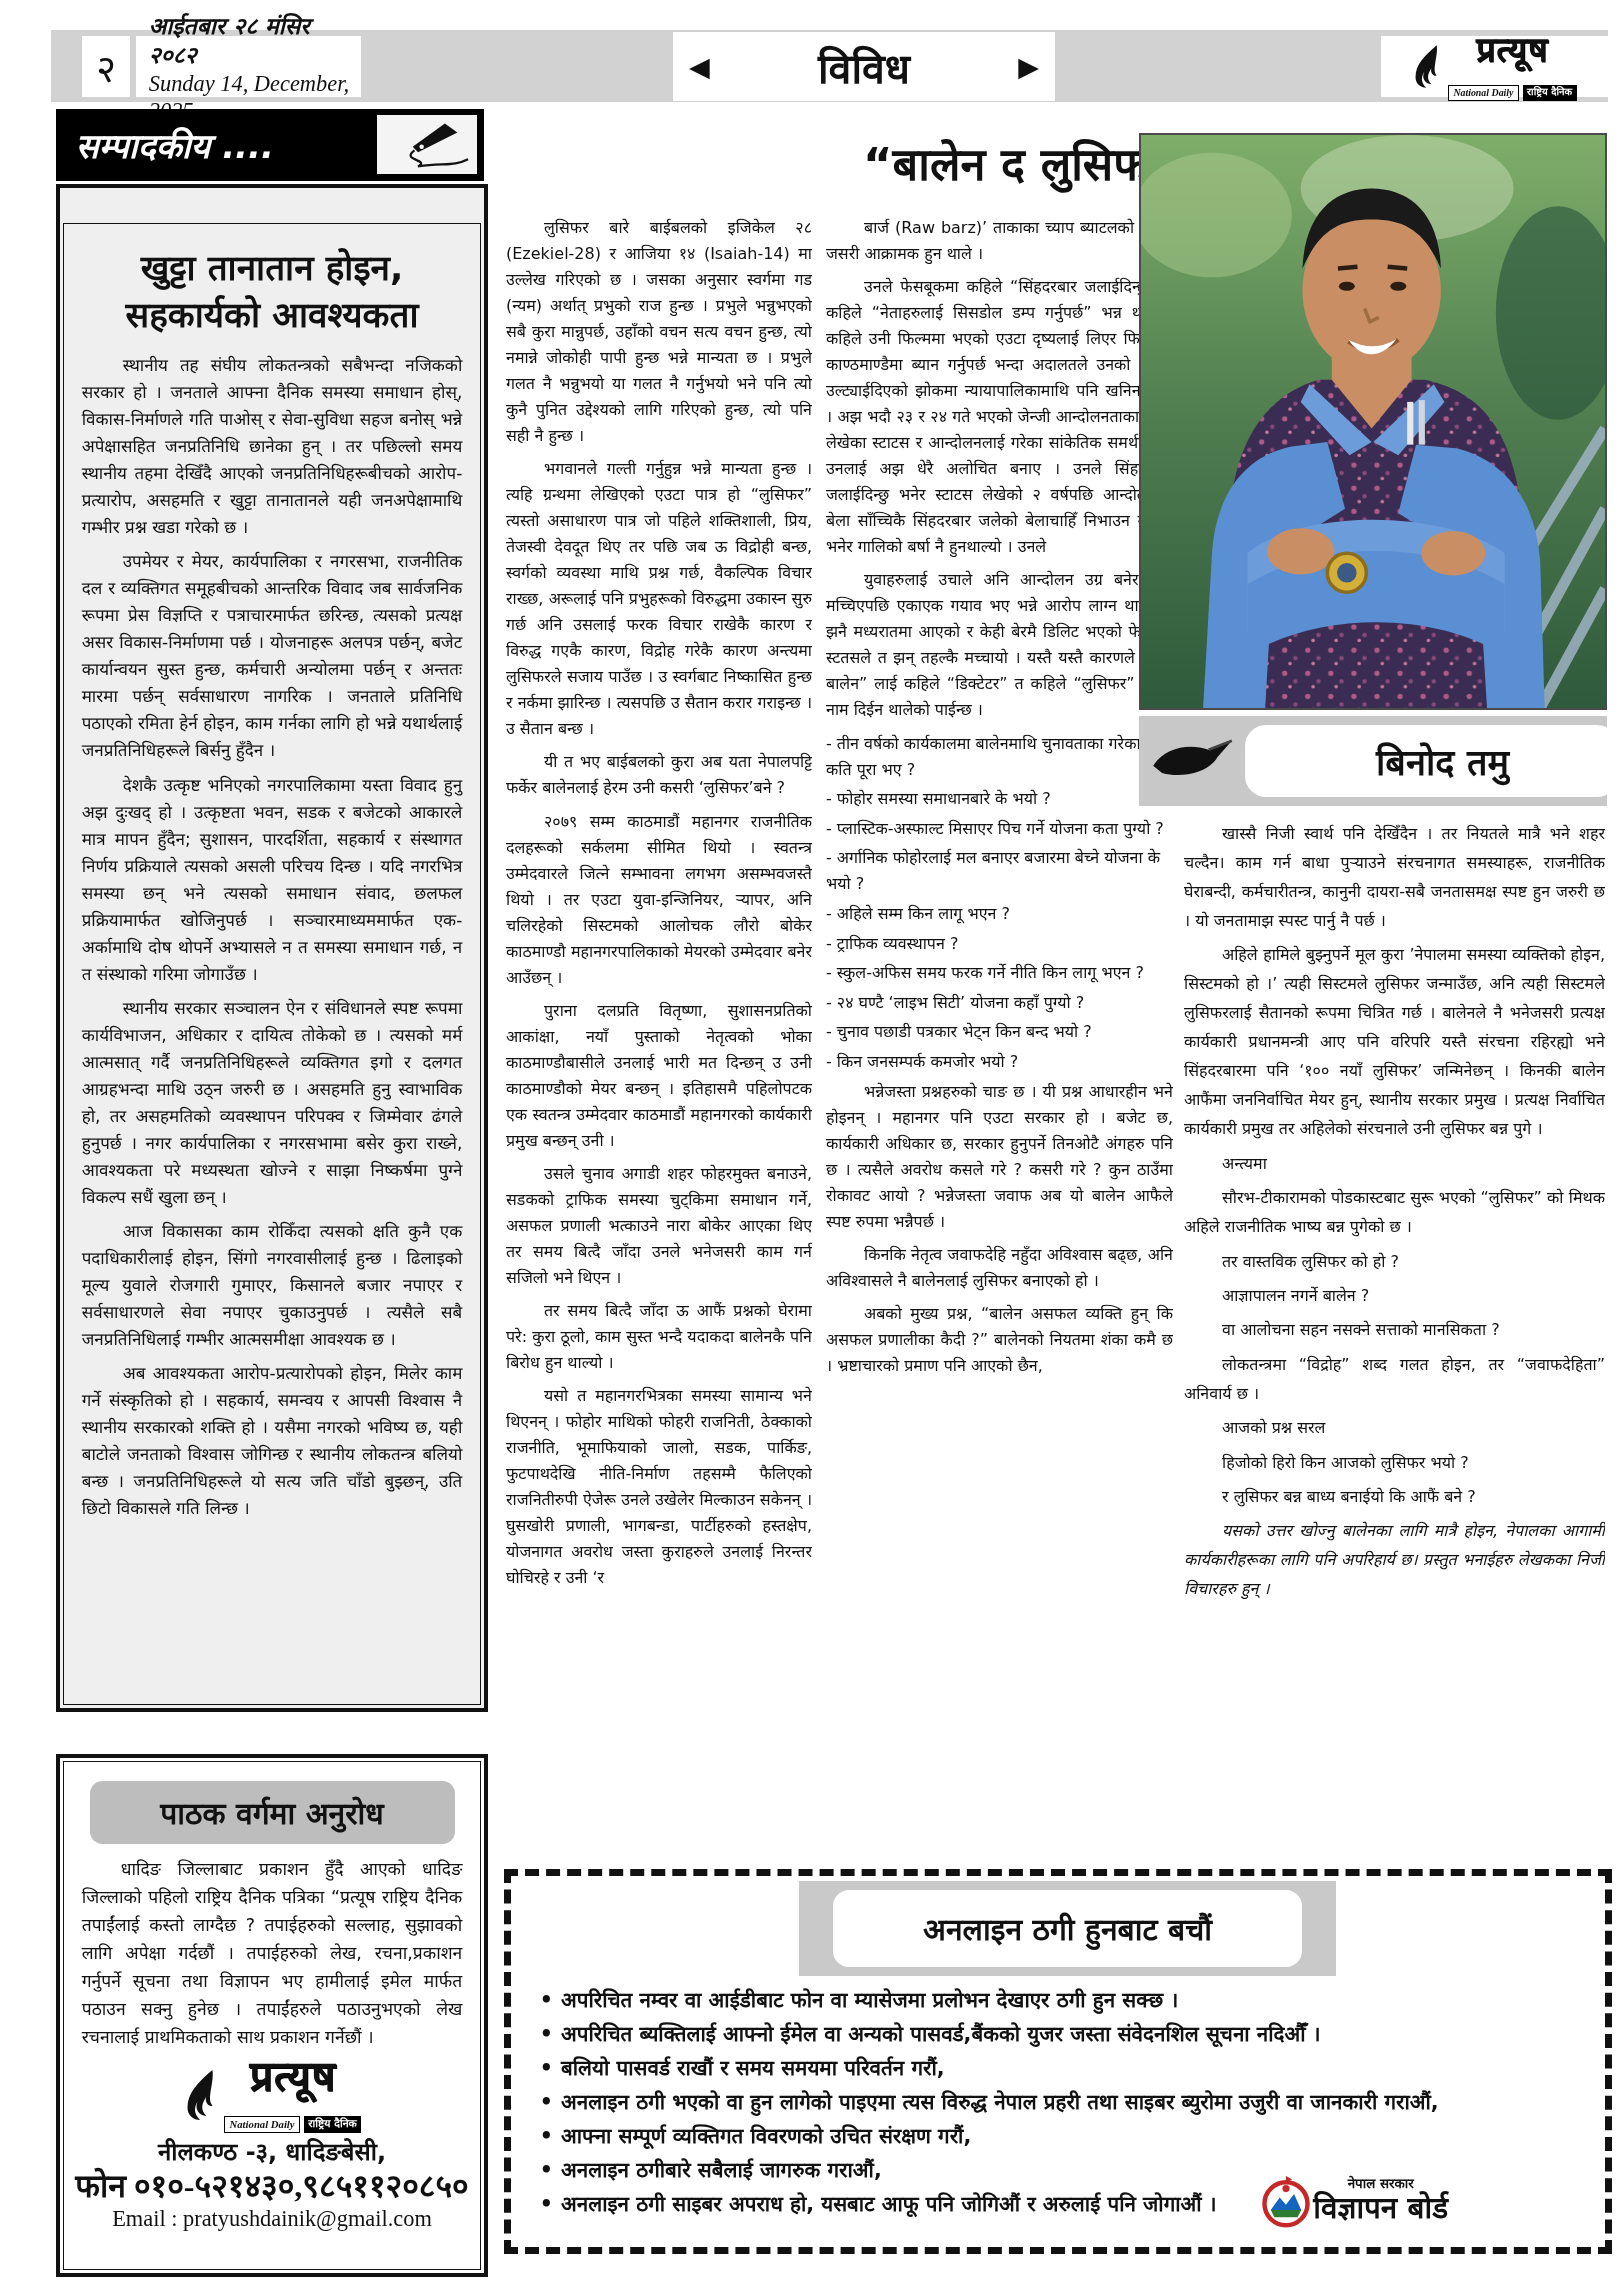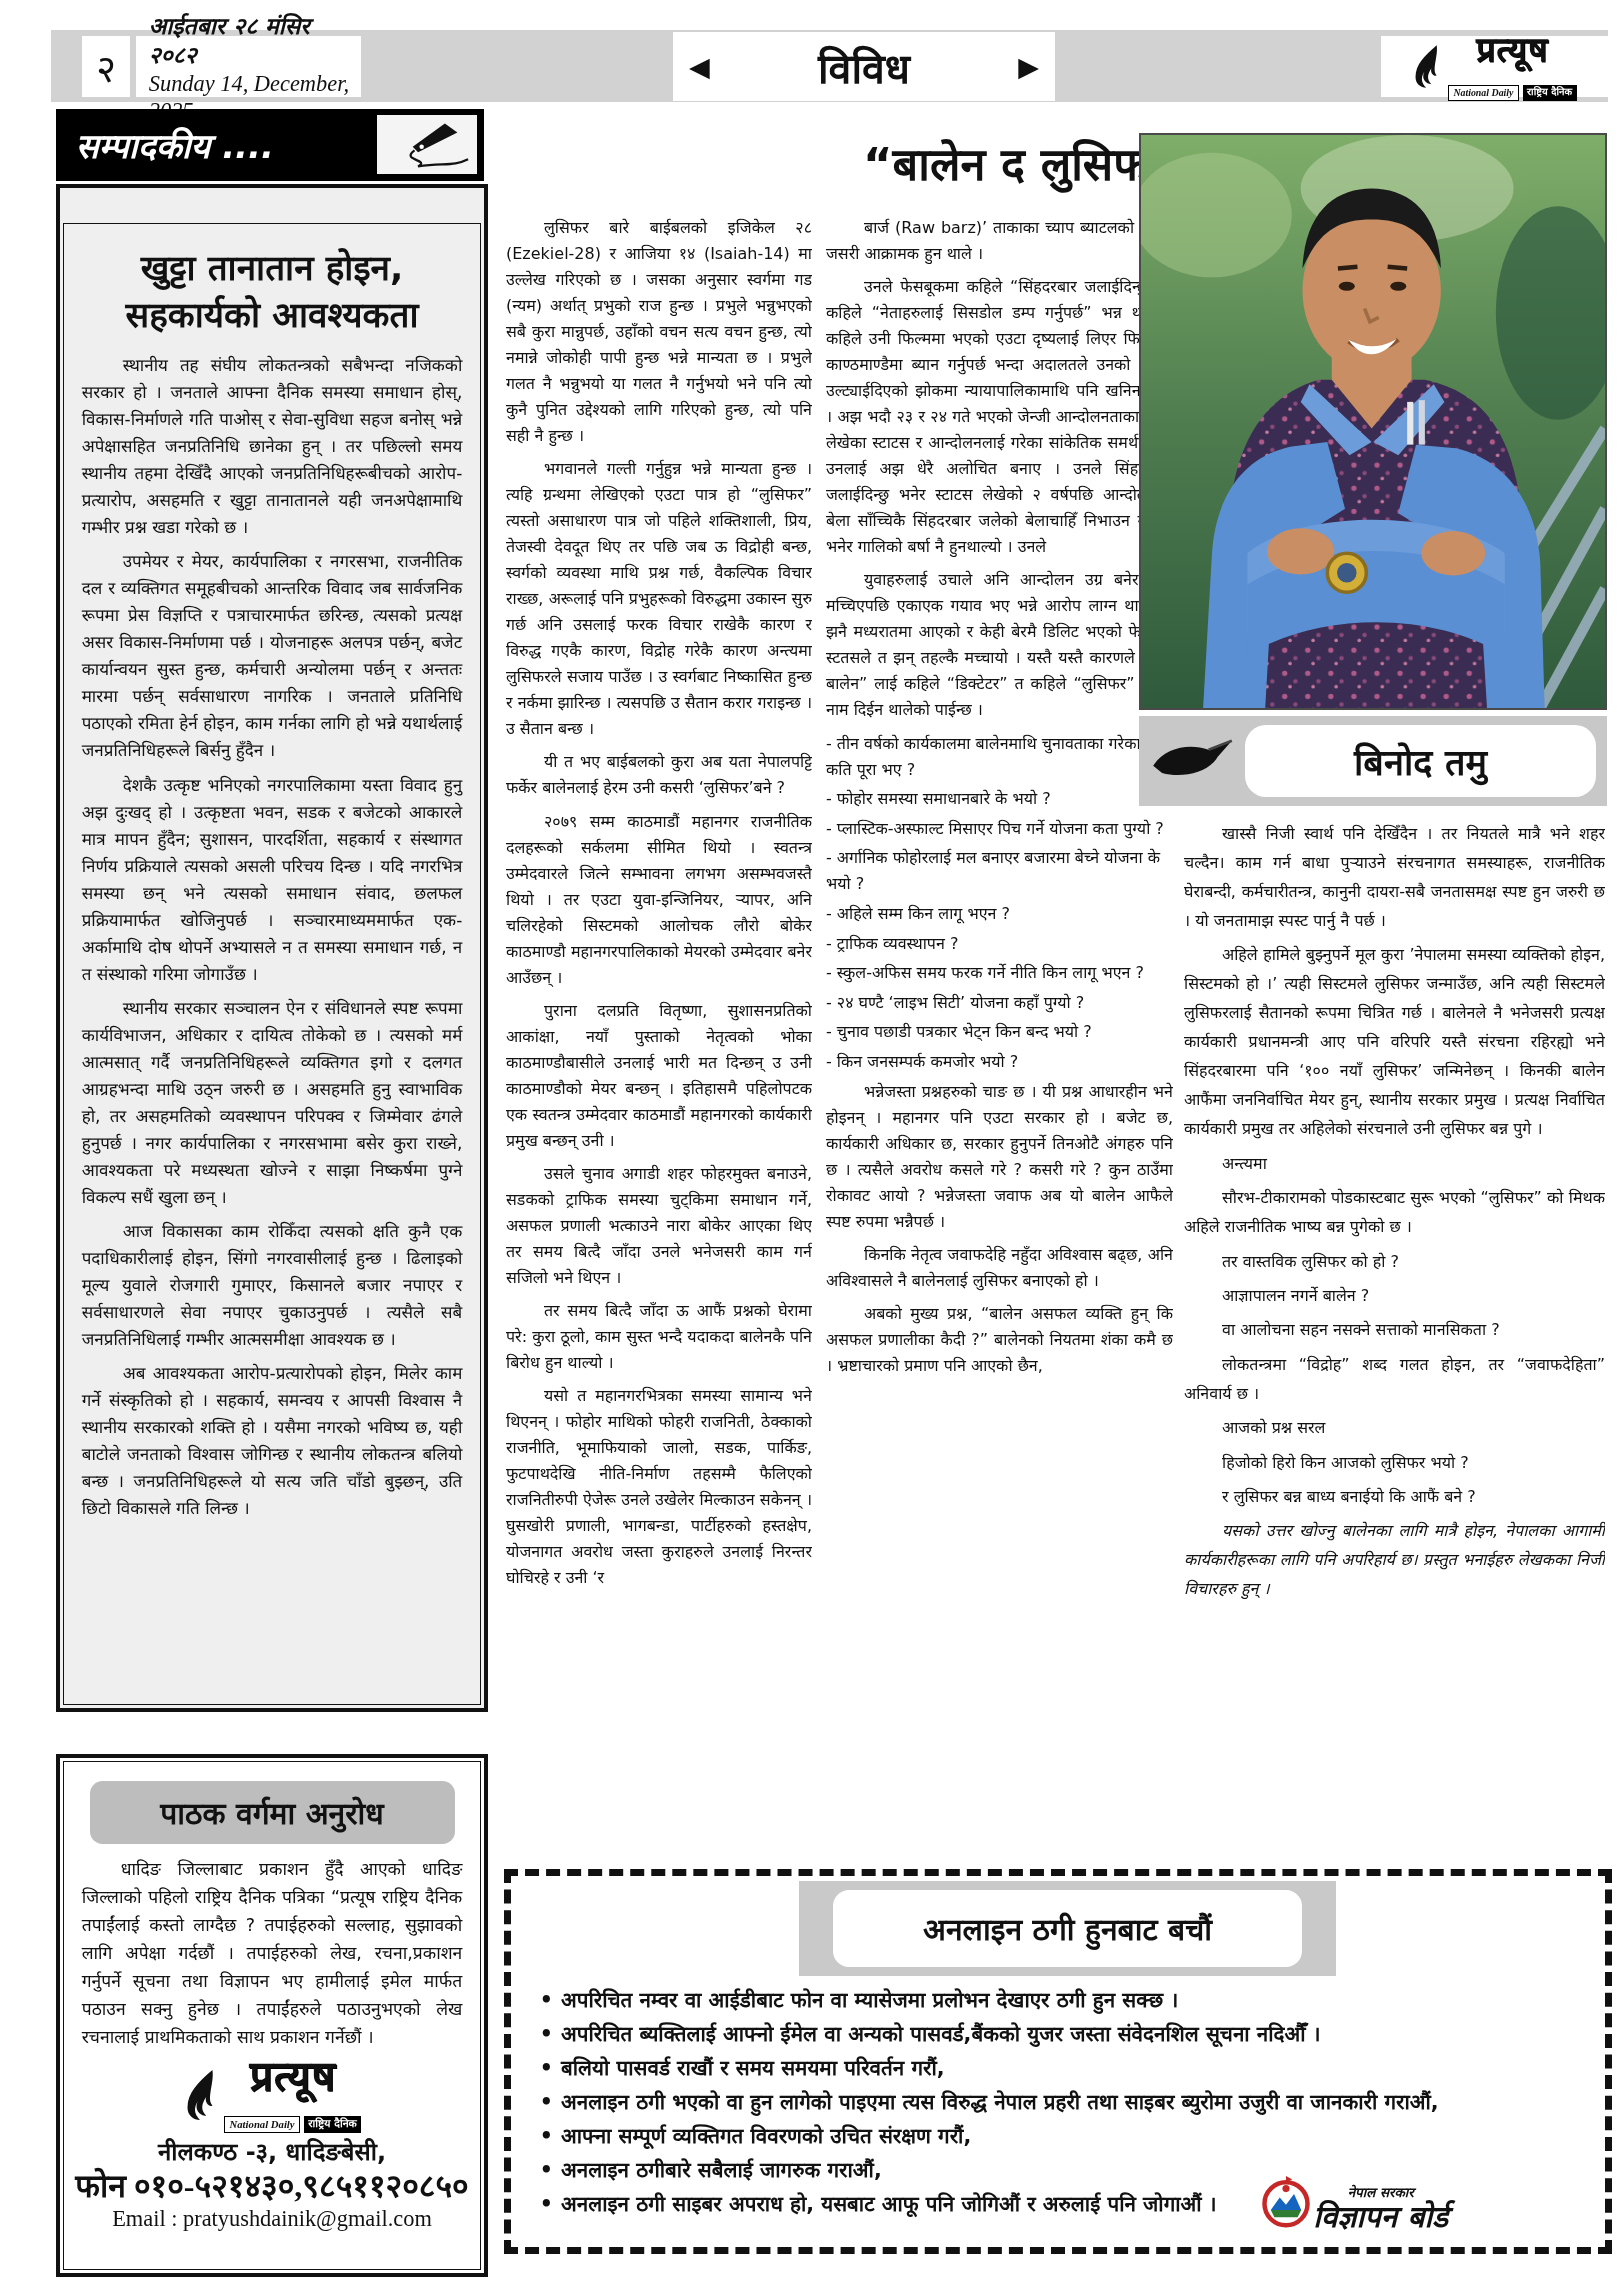--- a/index.html
+++ b/index.html
@@ -67,32 +67,32 @@
   .col1{left:506px;top:215px;width:306px;height:1637px;}
   .col2{left:826px;top:215px;width:347px;height:1637px;}
   .col3{left:1184px;top:819px;width:421px;height:1033px;line-height:29px;}
   .col3 p{margin:0 0 5.4px;}
 
   
   .photo{left:1139px;top:133px;width:468px;height:577px;border:2.7px solid #4a4a4a;box-sizing:border-box;overflow:hidden;}
   .photo svg{display:block;width:100%;height:100%;}
   .cap-band{left:1139px;top:716px;width:468px;height:90px;background:#c8c8c8;}
   .cap-pill{position:absolute;left:106px;top:9px;width:351px;height:72px;background:#fff;border-radius:21px;
-            display:flex;align-items:center;justify-content:center;font-size:36px;font-weight:800;}
+            display:flex;align-items:center;justify-content:center;font-size:36px;font-weight:800;padding-left:22px;}
   .cap-pen{position:absolute;left:7.2px;top:14.3px;width:93px;height:61px;}
 
   
   .fraud{left:504px;top:1869px;width:1108px;height:385px;border:7.2px dashed #111;box-sizing:border-box;background:#fff;}
   .fraud-band{position:absolute;left:264px;top:5.4px;width:537px;height:95px;background:#c9c9c9;margin-left:24px;}
   .fraud-pill{position:absolute;left:34px;top:9px;width:469px;height:77px;background:#fff;border-radius:16px;
               display:flex;align-items:center;justify-content:center;font-size:30px;font-weight:800;}
   .fraud ul{position:absolute;left:27px;top:111px;width:1030px;margin:0;padding:0;list-style:none;}
   .fraud li{font-size:20.6px;font-weight:700;line-height:26px;margin-bottom:8px;padding-left:23px;position:relative;}
   .fraud li::before{content:"•";position:absolute;left:1.8px;top:0;font-weight:900;}
-  .agency{position:absolute;right:157px;bottom:14.3px;display:flex;align-items:flex-end;gap:1px;font-style:italic;}
+  .agency{position:absolute;right:157px;bottom:14.3px;display:flex;align-items:flex-start;gap:1px;}
   .agency-text{display:flex;flex-direction:column;align-items:center;}
   .agency-top{font-size:13.4px;font-weight:700;}
   .agency-name{font-size:29.6px;font-weight:800;line-height:32px;}
 </style>
 </head>
 <body>
 
 <div id="page">
 
   <div class="abs band"></div>

